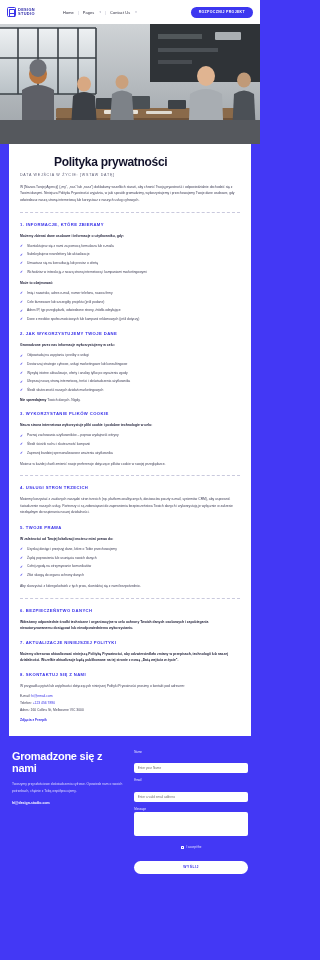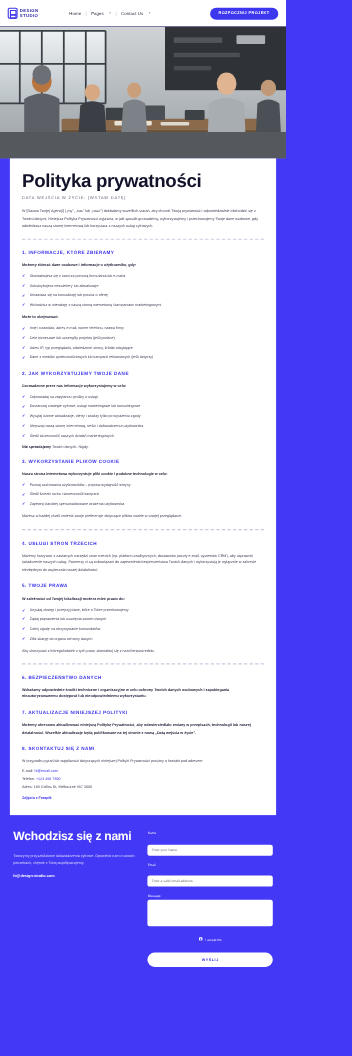--- a/index.html
+++ b/index.html
@@ -53,22 +53,22 @@
   .hero svg{ display:block; width:100%; height:100%; }
   
   .article{
     background:#fff;
     margin:0 9px;
     padding:12px 11px 14px;
     position:relative;
     z-index:2;
   }
   h1.page-title{
-    font-size:17px; font-weight:700; color:#12122b;
-    letter-spacing:-.3px; line-height:1.08;
+    font-size:12px; font-weight:700; color:#12122b;
+    letter-spacing:-.3px; line-height:1.08;margin-left:34px;
   }
   .eff-date{
     font-size:3.6px; letter-spacing:.75px; color:#5b5b74;
     margin-top:4px; text-transform:uppercase;
   }
   .intro{
     font-size:3.35px; line-height:1.95; color:#3d3d55;
     margin-top:7px;
   }
   .divider{ border-top:0.6px dashed #c9c9dd; margin:8px 0 9px; }
@@ -330,21 +330,21 @@
     </div>
     <div class="contact-line">
       <span>Adres: </span><span>160 Collins St, Melbourne VIC 3000</span>
     </div>
     <a class="back-link" href="#">Zdjęcia z Freepik</a>
   </section>
 </main>
 
 <footer class="footer-cta">
   <div class="cta-left">
-    <h2>Wchodzisz się z nami</h2>
+    <h2>Gromadzone się z nami</h2>
     <p>Tworzymy przyszłościowe doświadczenia cyfrowe. Opowiedz nam o swoich potrzebach, chętnie z Tobą współpracujemy.</p>
     <a class="cta-email" href="#">hi@design-studio.com</a>
   </div>
 
   <form class="cta-form">
     <div class="field">
       <label>Name</label>
       <input type="text" placeholder="Enter your Name" style="">
     </div>
     <div class="field">

